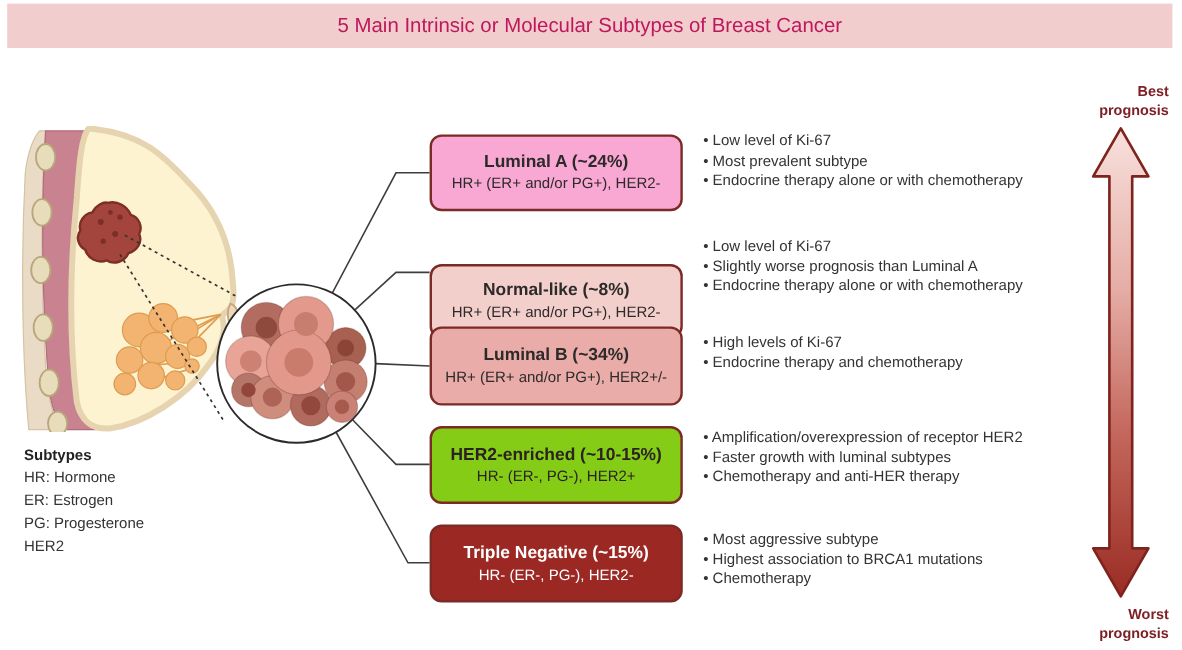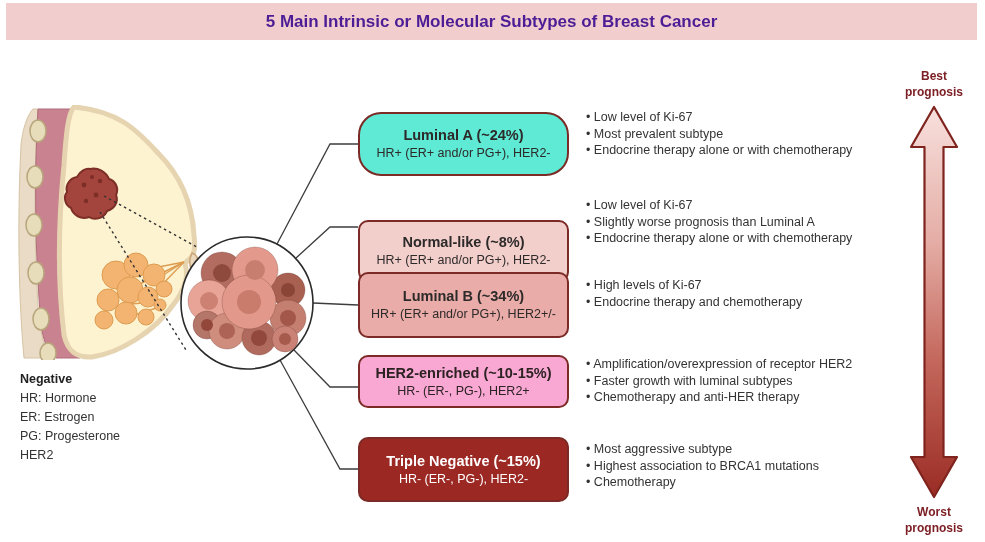--- a/index.html
+++ b/index.html
@@ -1,33 +1,33 @@
 <!DOCTYPE html>
 <html><head>
 <meta charset="utf-8">
 <style>
   html,body{margin:0;padding:0;background:#fff;}
   #canvas{position:relative;width:985px;height:542px;background:#ffffff;overflow:hidden;
           font-family:"Liberation Sans",sans-serif;}
   .titlebar{position:absolute;left:6px;top:3px;width:971px;height:37px;
             display:flex;align-items:center;justify-content:center;
-            font-size:17px;font-weight:bold;color:#4c1d95;}
+            font-size:17px;font-weight:normal;color:#be185d;}
   .overlay{position:absolute;left:0;top:0;z-index:1;}
   .illustration{position:absolute;left:8px;top:105px;z-index:1;}
   .subtype-box{position:absolute;left:358px;width:211px;z-index:2;border:2px solid #7b2a26;
                border-radius:10px;display:flex;flex-direction:column;align-items:center;
                justify-content:center;gap:2px;box-sizing:border-box;text-align:center;}
   .subtype-name{font-size:14.5px;font-weight:bold;line-height:17px;}
   .subtype-receptors{font-size:12.5px;line-height:15px;}
   .bullets{position:absolute;left:586px;width:322px;z-index:2;font-size:12.5px;
            line-height:16.5px;color:#333333;}
   .legend{position:absolute;left:20px;top:370px;z-index:2;font-size:12.5px;
           line-height:19px;color:#333333;}
   .legend-heading{font-weight:bold;color:#222222;}
-  .prognosis-label{position:absolute;width:80px;text-align:center;z-index:2;
+  .prognosis-label{position:absolute;width:80px;text-align:right;z-index:2;
                    font-size:12px;font-weight:bold;line-height:16px;color:#7d2025;}
   .best-label{left:894px;top:68px;}
   .worst-label{left:894px;top:504px;}
   .arrow-wrap{position:absolute;left:897px;top:104px;z-index:1;}
 </style>
 </head>
 <body>
 
 <div id="canvas">
 
@@ -124,33 +124,33 @@
         <circle cx="288" cy="318" r="8" fill="#a2574a"></circle>
         <circle cx="207" cy="325" r="6" fill="#93463a"></circle>
         <circle cx="227" cy="331" r="8" fill="#ad6355"></circle>
         <circle cx="259" cy="338" r="8" fill="#92483c"></circle>
         <circle cx="285" cy="339" r="6" fill="#a65a4c"></circle>
         <circle cx="249" cy="302" r="12" fill="#c97c6c"></circle>
       </g>
     </g>
   </svg>
 
-  <div class="subtype-box" style="top: 112px; height: 64px; background-color: #5eead4; color: rgb(45, 42, 42); border-radius: 23px;">
+  <div class="subtype-box" style="top: 112px; height: 64px; background-color: #f9a8d4; color: rgb(45, 42, 42);">
     <div class="subtype-name">Luminal A (~24%)</div>
     <div class="subtype-receptors">HR+ (ER+ and/or PG+), HER2-</div>
   </div>
   <div class="subtype-box" style="top: 196px; height: 62px; background-color: rgb(243, 207, 204); color: rgb(45, 42, 42); margin-top: 24px;">
     <div class="subtype-name">Normal-like (~8%)</div>
     <div class="subtype-receptors">HR+ (ER+ and/or PG+), HER2-</div>
   </div>
   <div class="subtype-box" style="top: 272px; height: 66px; background-color: rgb(233, 172, 168); color: rgb(45, 42, 42);">
     <div class="subtype-name">Luminal B (~34%)</div>
     <div class="subtype-receptors">HR+ (ER+ and/or PG+), HER2+/-</div>
   </div>
-  <div class="subtype-box" style="top: 355px; height: 53px; background-color: #f9a8d4; color: rgb(45, 34, 34);">
+  <div class="subtype-box" style="top: 355px; height: 65px; background-color: #84cc16; color: rgb(45, 34, 34);">
     <div class="subtype-name">HER2-enriched (~10-15%)</div>
     <div class="subtype-receptors">HR- (ER-, PG-), HER2+</div>
   </div>
   <div class="subtype-box" style="top: 437px; height: 65px; background-color: rgb(156, 40, 35); color: rgb(255, 255, 255);">
     <div class="subtype-name">Triple Negative (~15%)</div>
     <div class="subtype-receptors">HR- (ER-, PG-), HER2-</div>
   </div>
 
   <div class="bullets" style="top:109px;">
       <div>• Low level of Ki-67</div>
@@ -171,21 +171,21 @@
       <div>• Faster growth with luminal subtypes</div>
       <div>• Chemotherapy and anti-HER therapy</div>
     </div>
   <div class="bullets" style="top:441px;">
       <div>• Most aggressive subtype</div>
       <div>• Highest association to BRCA1 mutations</div>
       <div>• Chemotherapy</div>
     </div>
 
   <div class="legend">
-    <div class="legend-heading">Negative</div>
+    <div class="legend-heading">Subtypes</div>
     <div>HR: Hormone</div>
     <div>ER: Estrogen</div>
     <div>PG: Progesterone</div>
     <div>HER2</div>
   </div>
 
   <div class="prognosis-label best-label">Best prognosis</div>
   <svg class="arrow-wrap" width="75" height="396" viewBox="0 0 75 396">
     <defs>
       <linearGradient id="ag" x1="0" y1="0" x2="0" y2="1">

